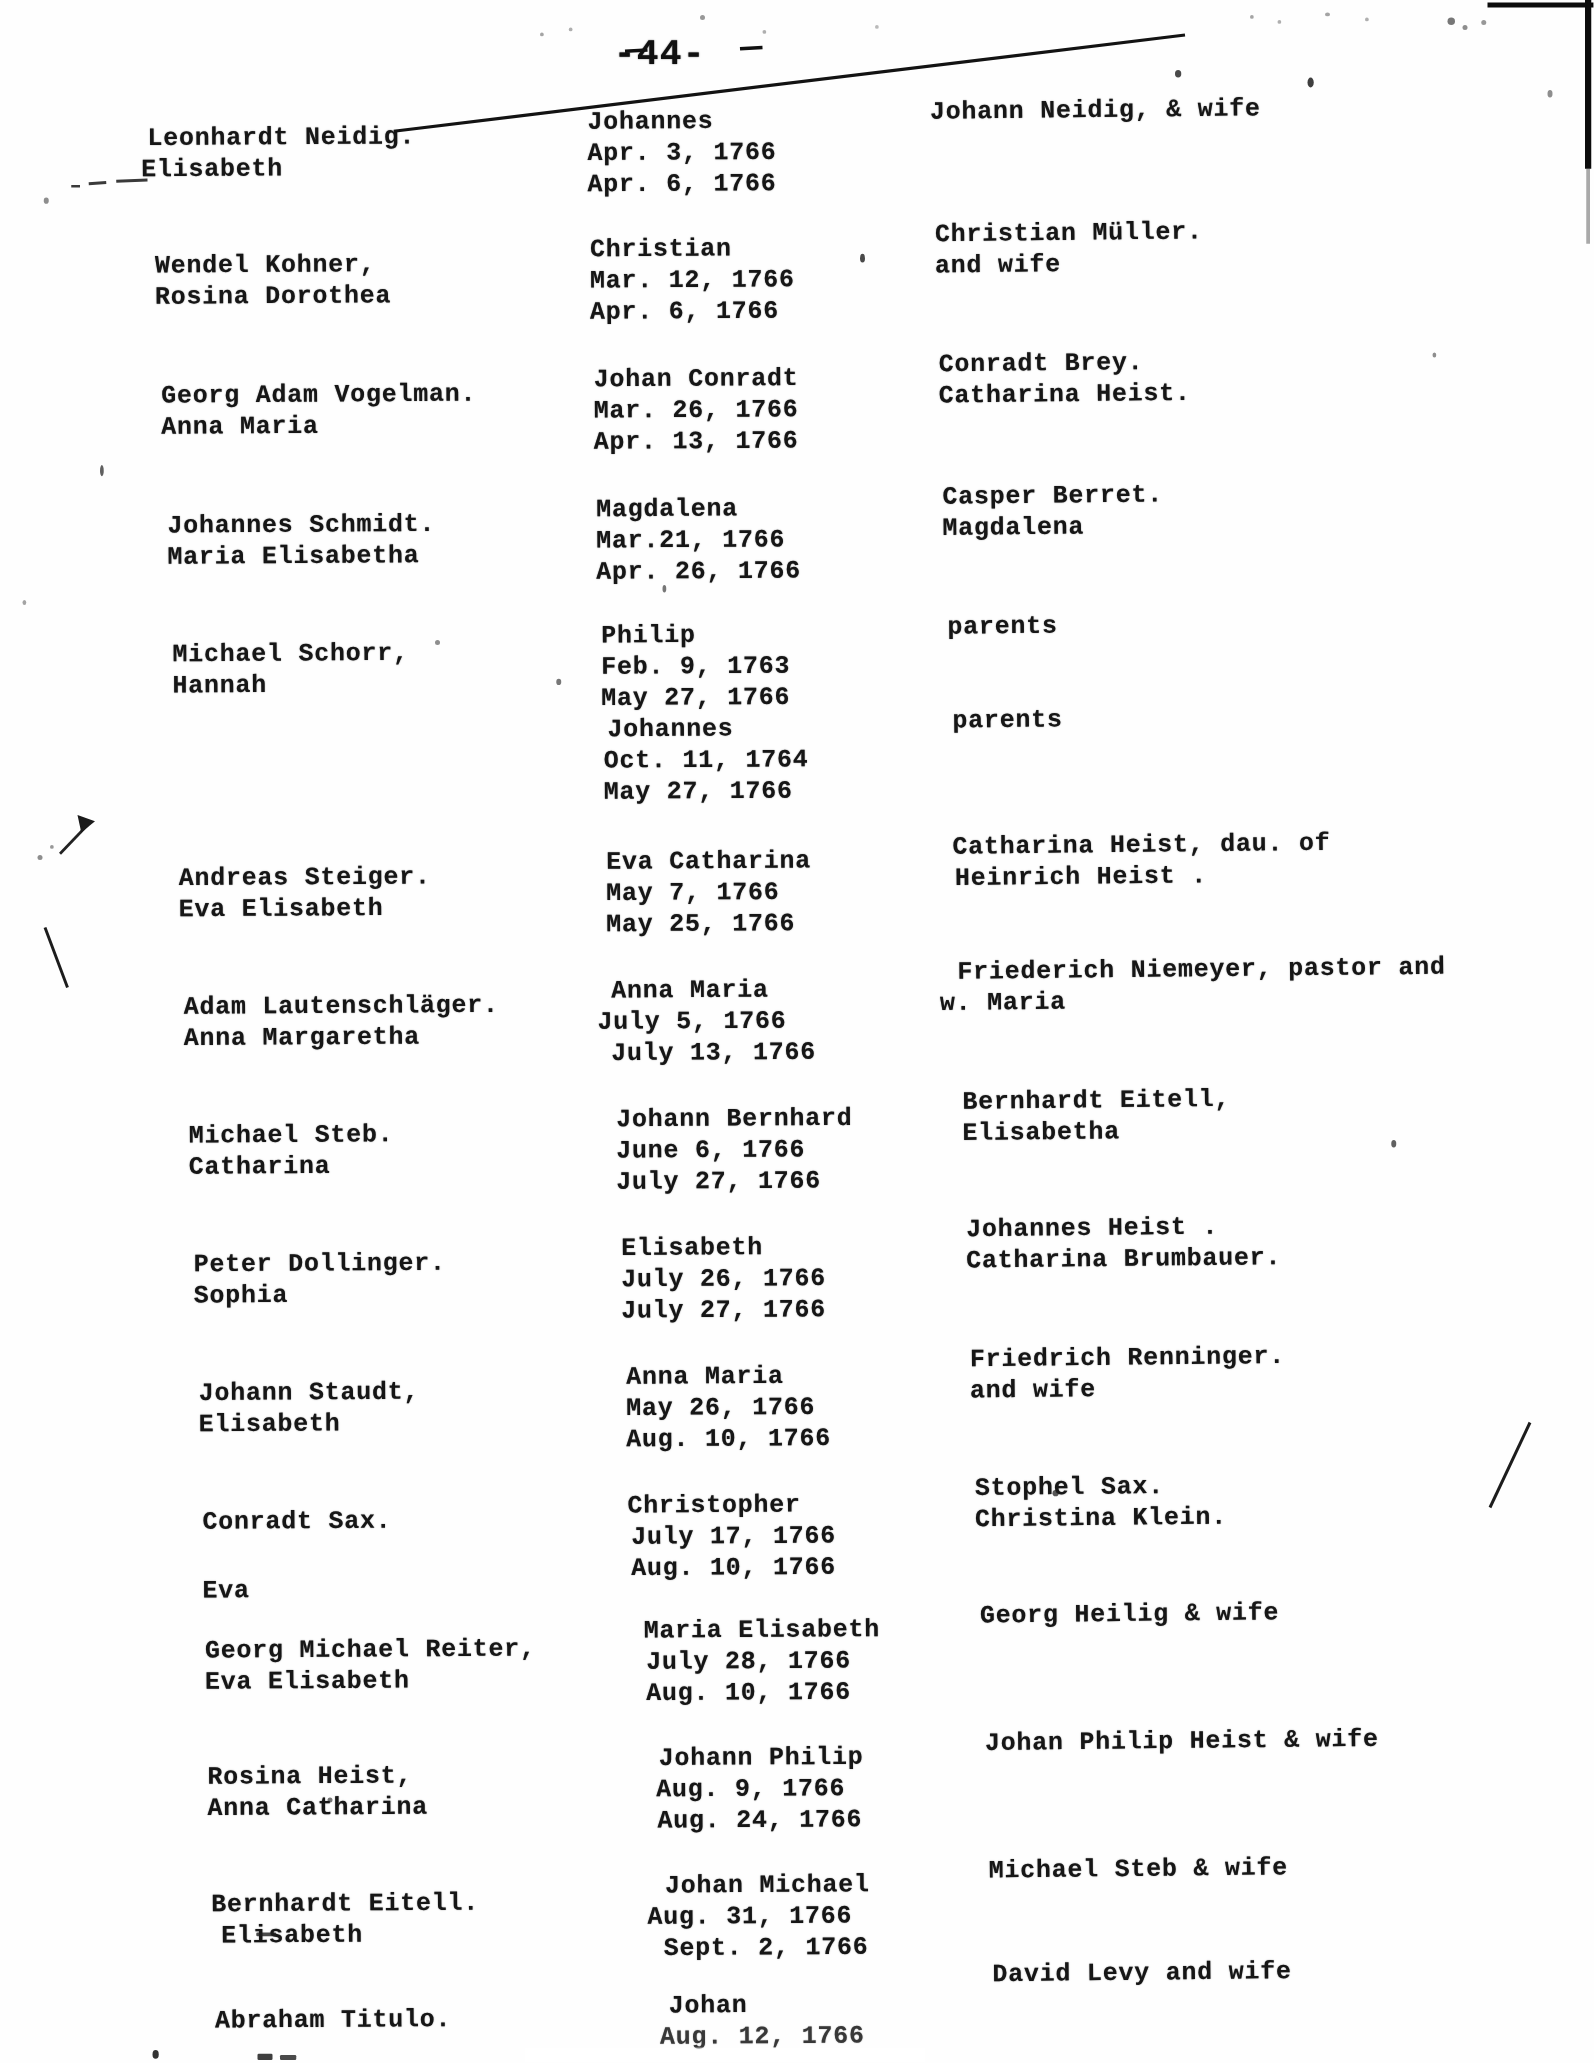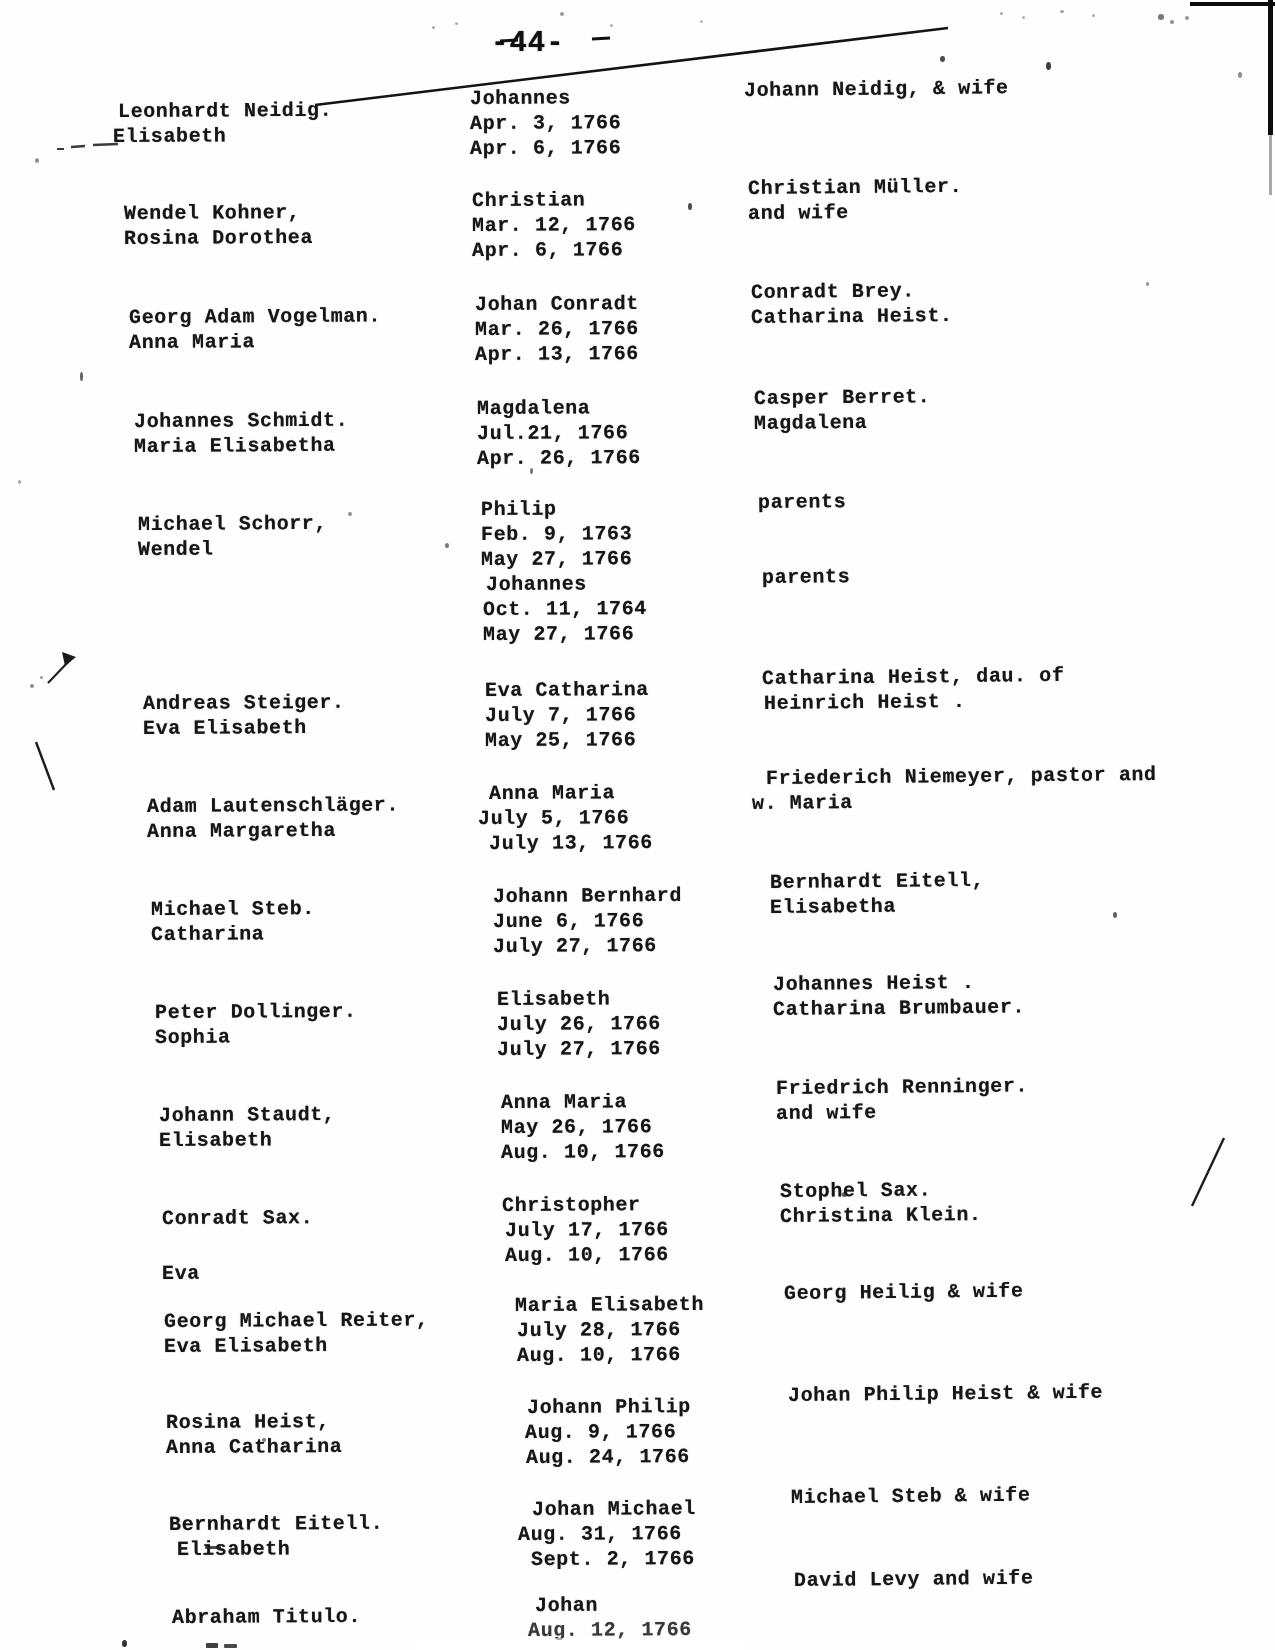--- a/index.html
+++ b/index.html
@@ -59,44 +59,44 @@
     <div class="tl" style="left:475px;top:317px">Mar. 26, 1766</div>
     <div class="tl" style="left:475px;top:342px">Apr. 13, 1766</div>
     <div class="tl sp" style="left:751px;top:280px">Conradt Brey.</div>
     <div class="tl sp" style="left:751px;top:305px">Catharina Heist.</div>
   </div>
 
   <div>
     <div class="tl" style="left:134px;top:409px">Johannes Schmidt.</div>
     <div class="tl" style="left:134px;top:434px">Maria Elisabetha</div>
     <div class="tl" style="left:477px;top:396px">Magdalena</div>
-    <div class="tl" style="left:477px;top:421px">Jul.21, 1766</div>
+    <div class="tl" style="left:477px;top:421px">Mar.21, 1766</div>
     <div class="tl" style="left:477px;top:446px">Apr. 26, 1766</div>
     <div class="tl sp" style="left:754px;top:386px">Casper Berret.</div>
     <div class="tl sp" style="left:754px;top:411px">Magdalena</div>
   </div>
 
   <div>
     <div class="tl" style="left:138px;top:512px">Michael Schorr,</div>
-    <div class="tl" style="left:138px;top:537px">Wendel</div>
+    <div class="tl" style="left:138px;top:537px">Hannah</div>
     <div class="tl" style="left:481px;top:497px">Philip</div>
     <div class="tl" style="left:481px;top:522px">Feb. 9, 1763</div>
     <div class="tl" style="left:481px;top:547px">May 27, 1766</div>
     <div class="tl" style="left:486px;top:572px">Johannes</div>
     <div class="tl" style="left:483px;top:597px">Oct. 11, 1764</div>
     <div class="tl" style="left:483px;top:622px">May 27, 1766</div>
     <div class="tl sp" style="left:758px;top:490px">parents</div>
     <div class="tl sp" style="left:762px;top:565px">parents</div>
   </div>
 
   <div>
     <div class="tl" style="left:143px;top:691px">Andreas Steiger.</div>
     <div class="tl" style="left:143px;top:716px">Eva Elisabeth</div>
     <div class="tl" style="left:485px;top:678px">Eva Catharina</div>
-    <div class="tl" style="left:485px;top:703px">July 7, 1766</div>
+    <div class="tl" style="left:485px;top:703px">May 7, 1766</div>
     <div class="tl" style="left:485px;top:728px">May 25, 1766</div>
     <div class="tl sp" style="left:762px;top:666px">Catharina Heist, dau. of</div>
     <div class="tl sp" style="left:764px;top:691px">Heinrich Heist .</div>
   </div>
 
   <div>
     <div class="tl" style="left:147px;top:794px">Adam Lautenschläger.</div>
     <div class="tl" style="left:147px;top:819px">Anna Margaretha</div>
     <div class="tl" style="left:489px;top:781px">Anna Maria</div>
     <div class="tl" style="left:478px;top:806px">July 5, 1766</div>

